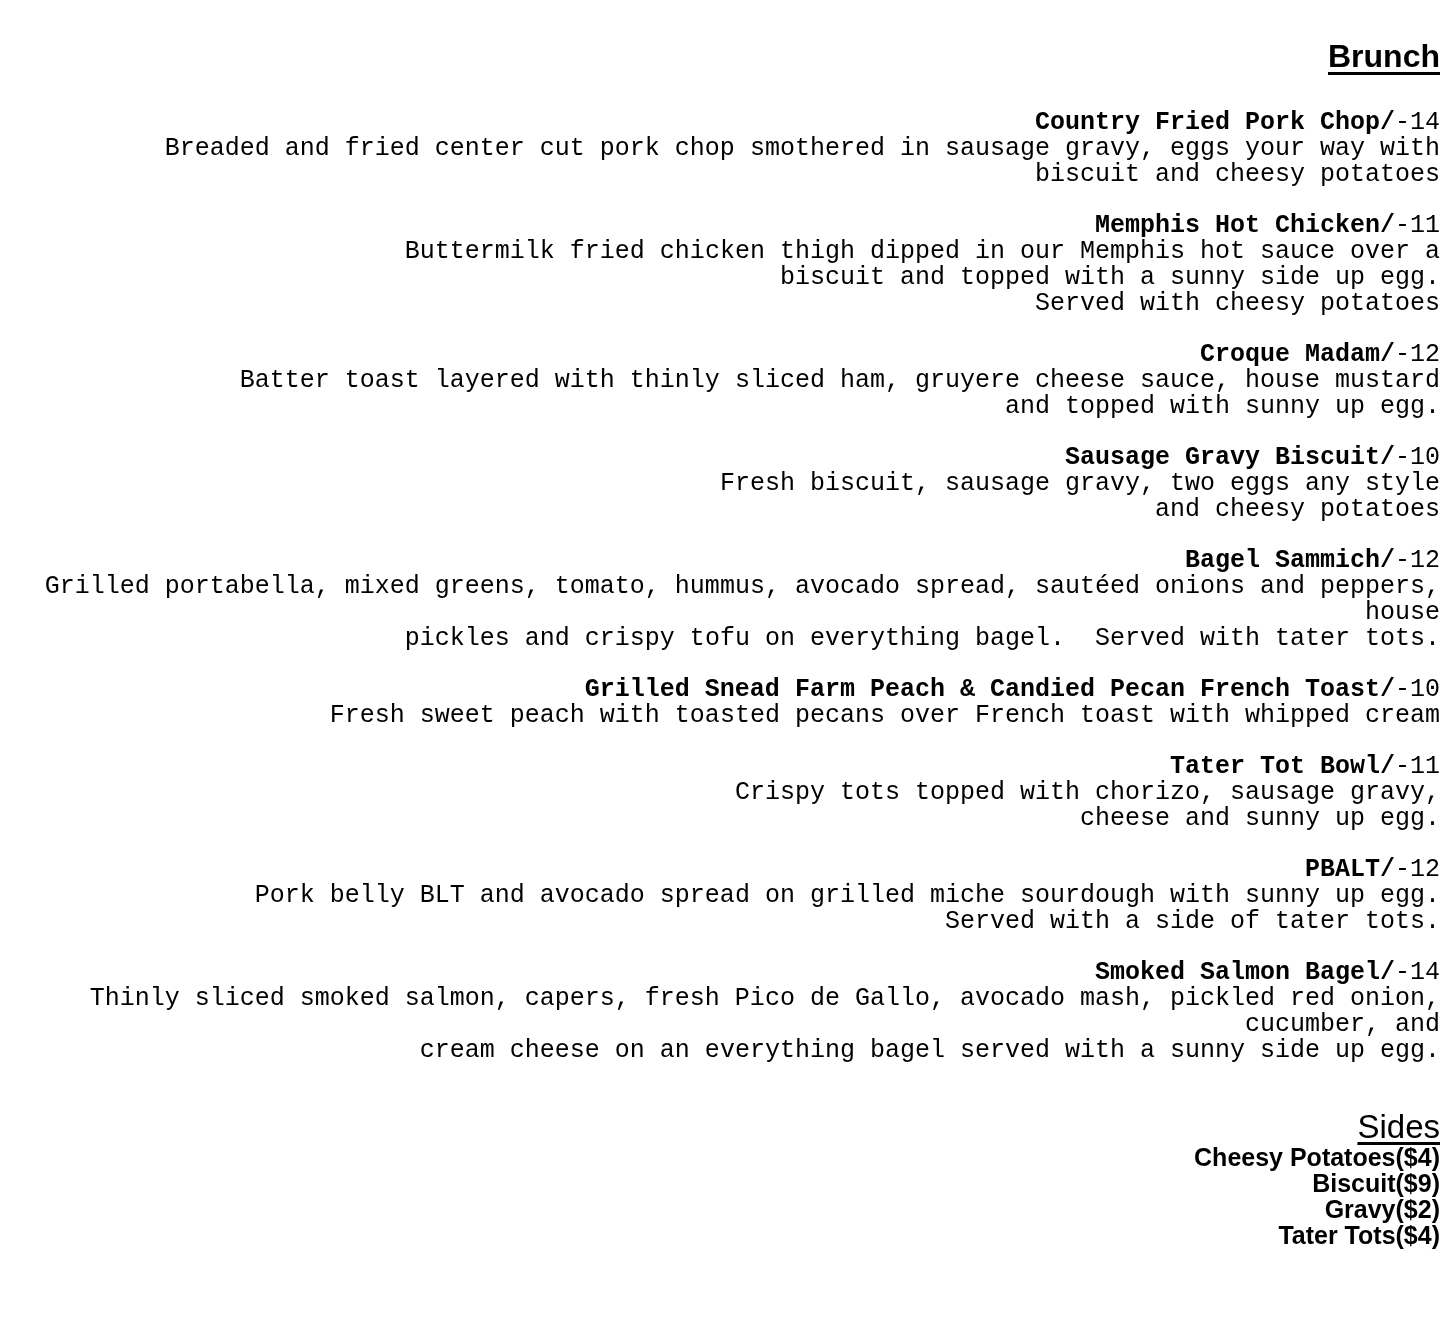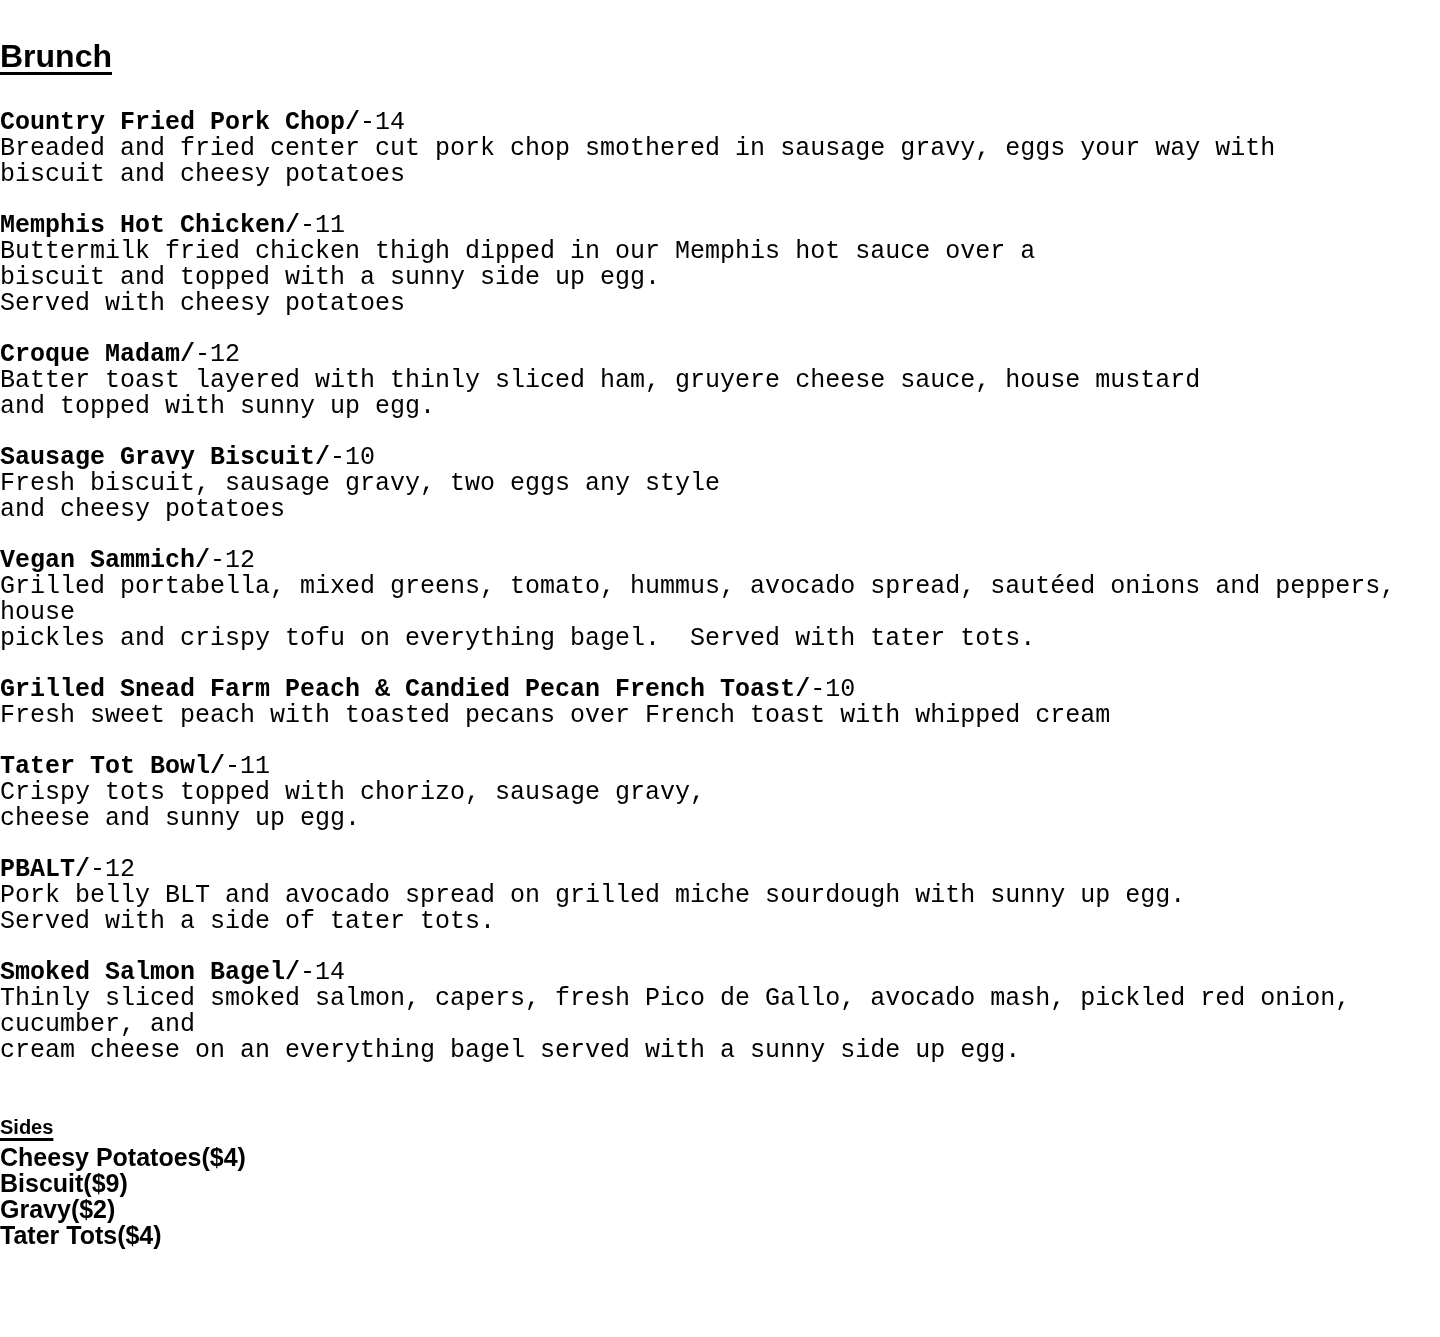--- a/index.html
+++ b/index.html
@@ -8,21 +8,21 @@
     background: #ffffff;
   }
   body {
     width: 1440px;
     min-height: 1337px;
     font-family: "Liberation Sans", sans-serif;
     color: #000000;
   }
   .menu {
     padding-top: 38px;
-    text-align: left;
+    text-align: right;
     font-size: 25px;
     line-height: 26px;
   }
   .menu-heading {
     font-size: 32px;
     line-height: 36px;
     font-weight: bold;
     text-decoration: underline;
     text-decoration-thickness: 3px;
     text-underline-offset: 5px;
@@ -38,23 +38,23 @@
   .item-price {
     font-weight: normal;
   }
   .item-desc {
     white-space: pre-wrap;
   }
   .sides {
     margin-top: 48px;
   }
   .sides-heading {
-    font-size: 20px;
+    font-size: 33px;
     line-height: 30px;
-    font-weight: bold;
+    font-weight: normal;
     text-decoration: underline;
     text-decoration-thickness: 3px;
     text-underline-offset: 4px;
     margin: 0 0 2px 0;
   }
   .side-item {
     font-weight: bold;
     line-height: 26px;
   }
 </style>
@@ -82,21 +82,21 @@
 and topped with sunny up egg.</div>
       </div>
       <div class="menu-item">
         <div class="item-title"><span class="item-name">Sausage Gravy Biscuit/</span><span class="item-price">-10</span></div>
         <div class="item-desc">Fresh biscuit, sausage gravy, two eggs any style
 and cheesy potatoes</div>
       </div>
       <div class="menu-item">
       </div>
       <div class="menu-item">
-        <div class="item-title"><span class="item-name">Vegan Sammich/</span><span class="item-price">-12</span></div>
+        <div class="item-title"><span class="item-name">Bagel Sammich/</span><span class="item-price">-12</span></div>
         <div class="item-desc">Grilled portabella, mixed greens, tomato, hummus, avocado spread, sautéed onions and peppers, house
 pickles and crispy tofu on everything bagel.  Served with tater tots.</div>
       </div>
       <div class="menu-item">
         <div class="item-title"><span class="item-name">Grilled Snead Farm Peach &amp; Candied Pecan French Toast/</span><span class="item-price">-10</span></div>
         <div class="item-desc">Fresh sweet peach with toasted pecans over French toast with whipped cream</div>
       </div>
       <div class="menu-item">
         <div class="item-title"><span class="item-name">Tater Tot Bowl/</span><span class="item-price">-11</span></div>
         <div class="item-desc">Crispy tots topped with chorizo, sausage gravy,

